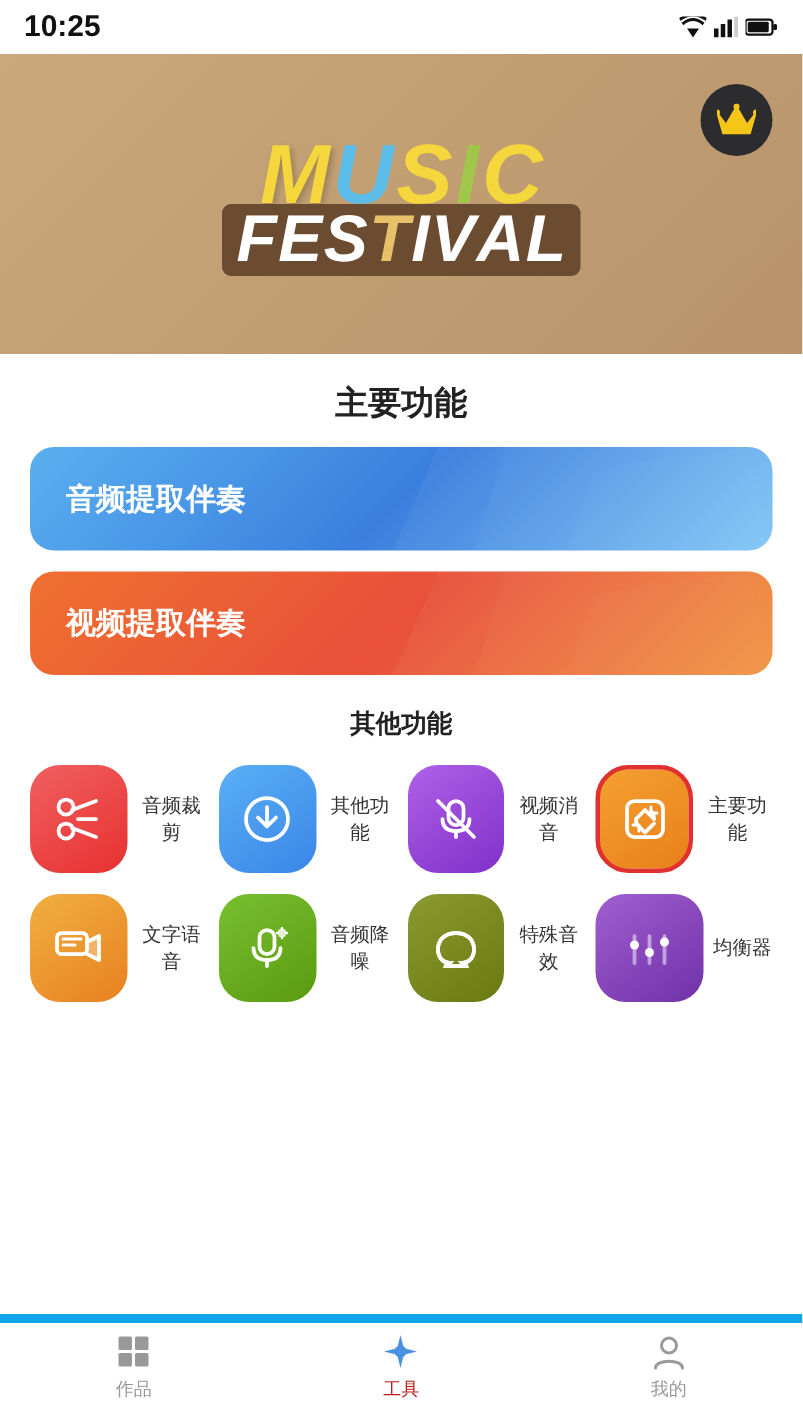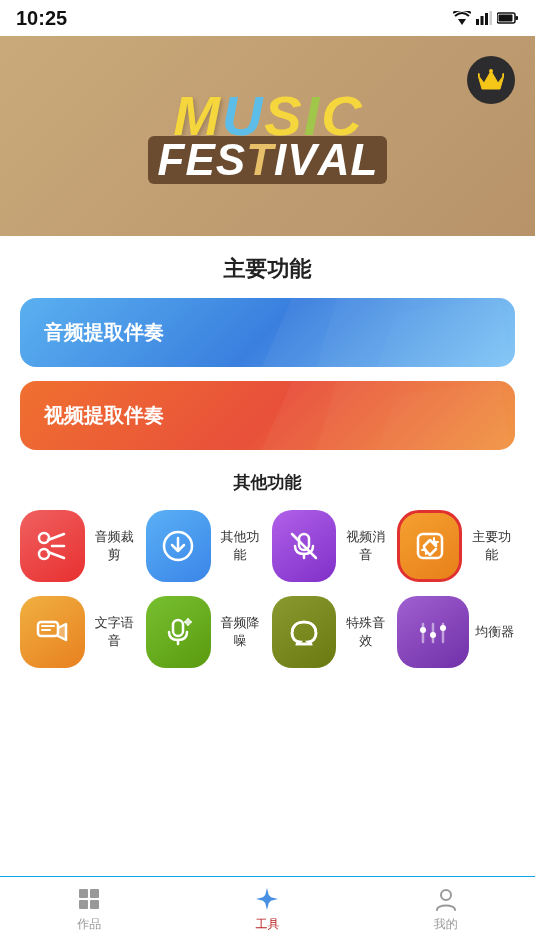--- a/index.html
+++ b/index.html
@@ -171,21 +171,21 @@
     .bg-purple2 { background: linear-gradient(145deg, #a060d0, #7030a8); }
 
     
     .bottom-nav {
       position: absolute;
       bottom: 0;
       left: 0;
       right: 0;
       height: 75px;
       background: #fff;
-      border-top: 1px solid #0ea5e9;
+      border-top: 6px solid #0ea5e9;
       display: flex;
       align-items: center;
       justify-content: space-around;
       padding-bottom: 10px;
     }
     .nav-item {
       display: flex;
       flex-direction: column;
       align-items: center;
       gap: 4px;

